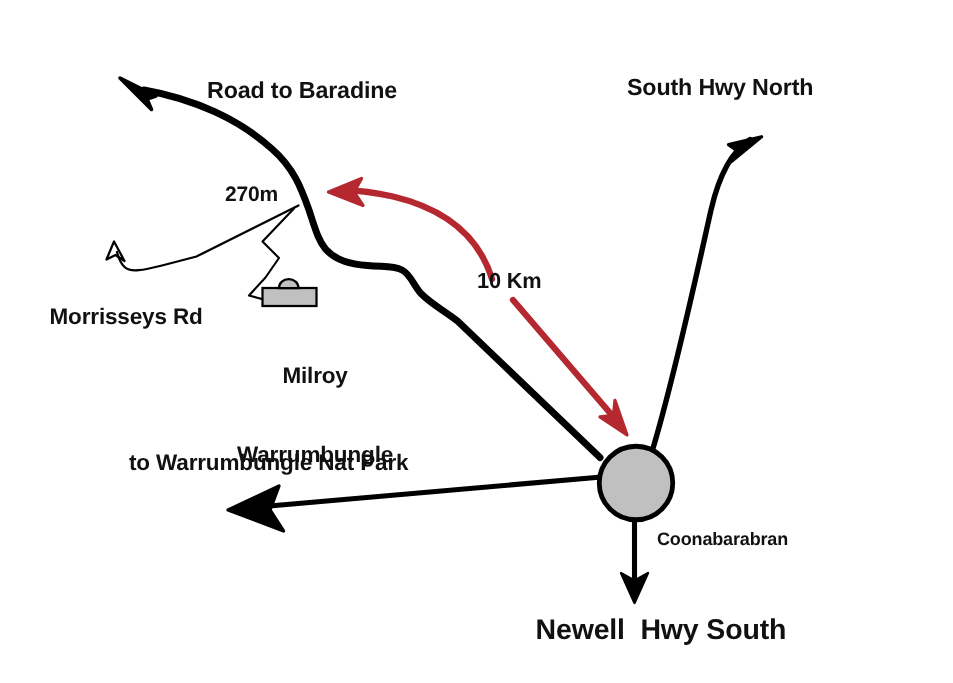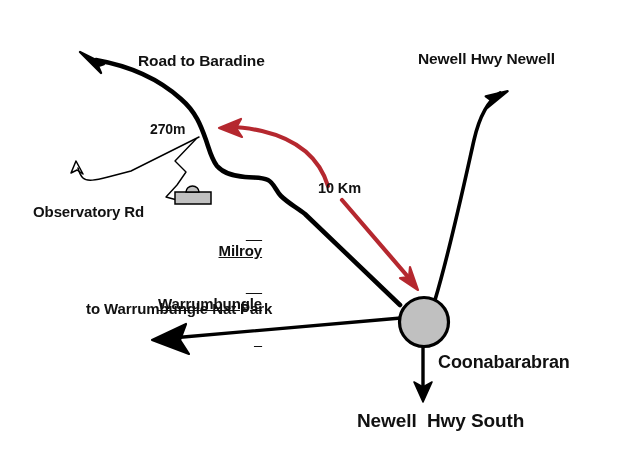--- a/index.html
+++ b/index.html
@@ -32,23 +32,23 @@
     color: #111111;
     white-space: pre;
     line-height: 1.18;
     letter-spacing: -0.1px;
   }
   .lbl-road-baradine { left: 138px; top: 52px; font-size: 15.5px; text-align: center; }
   .lbl-newell-north  { left: 418px; top: 50px; font-size: 15.5px; }
   .lbl-150m          { left: 150px; top: 121px; font-size: 14px; }
   .lbl-10km          { left: 318px; top: 180px; font-size: 14.5px; }
   .lbl-morrisseys    { left: 33px;  top: 203px; font-size: 15px; }
-  .lbl-milroy        { left: 158px; top: 207px; font-size: 15px; text-align: right; text-decoration: underline; }
+  .lbl-milroy        { left: 158px; top: 207px; font-size: 15px; text-align: center; }
   .lbl-warrumbungle  { left: 86px;  top: 300px; font-size: 15px; }
-  .lbl-coona         { left: 438px; top: 352px; font-size: 18px; }
+  .lbl-coona         { left: 438px; top: 352px; font-size: 12px; }
   .lbl-newell-south  { left: 357px; top: 410px; font-size: 19px; }
 </style>
 </head>
 <body>
 
 <div id="map-root">
 
   <svg id="map-svg" viewBox="0 0 635 455" xmlns="http://www.w3.org/2000/svg">
 
     <g>
@@ -120,27 +120,27 @@
     </g>
 
     <g>
       <circle cx="424" cy="322" r="24.5" fill="#c0c0c0" stroke="#000000" stroke-width="3.2"></circle>
     </g>
 
   </svg>
 
   <div class="map-label lbl-road-baradine">Road to Baradine</div>
 
-  <div class="map-label lbl-newell-north">Newell Hwy Newell</div>
+  <div class="map-label lbl-newell-north">South Hwy North</div>
 
   <div class="map-label lbl-150m">270m</div>
 
   <div class="map-label lbl-10km">10 Km</div>
 
-  <div class="map-label lbl-morrisseys">Observatory Rd</div>
+  <div class="map-label lbl-morrisseys">Morrisseys Rd</div>
 
   <div class="map-label lbl-milroy">
     <div>Milroy</div>
     <div>Warrumbungle</div>
   </div>
 
   <div class="map-label lbl-warrumbungle">to Warrumbungle Nat Park</div>
 
   <div class="map-label lbl-coona">Coonabarabran</div>
 

